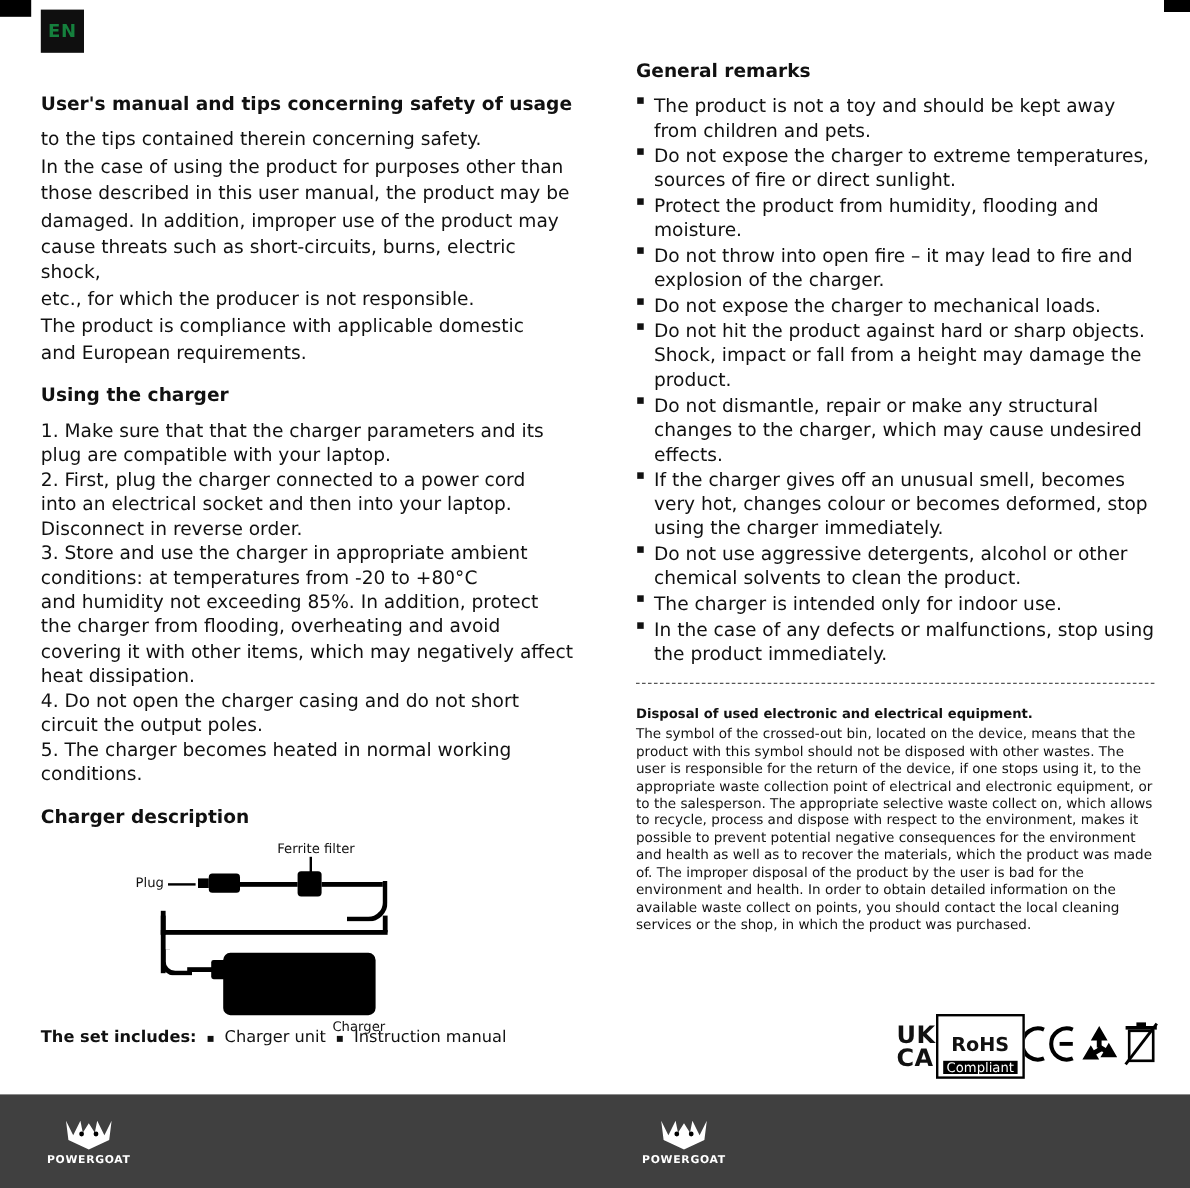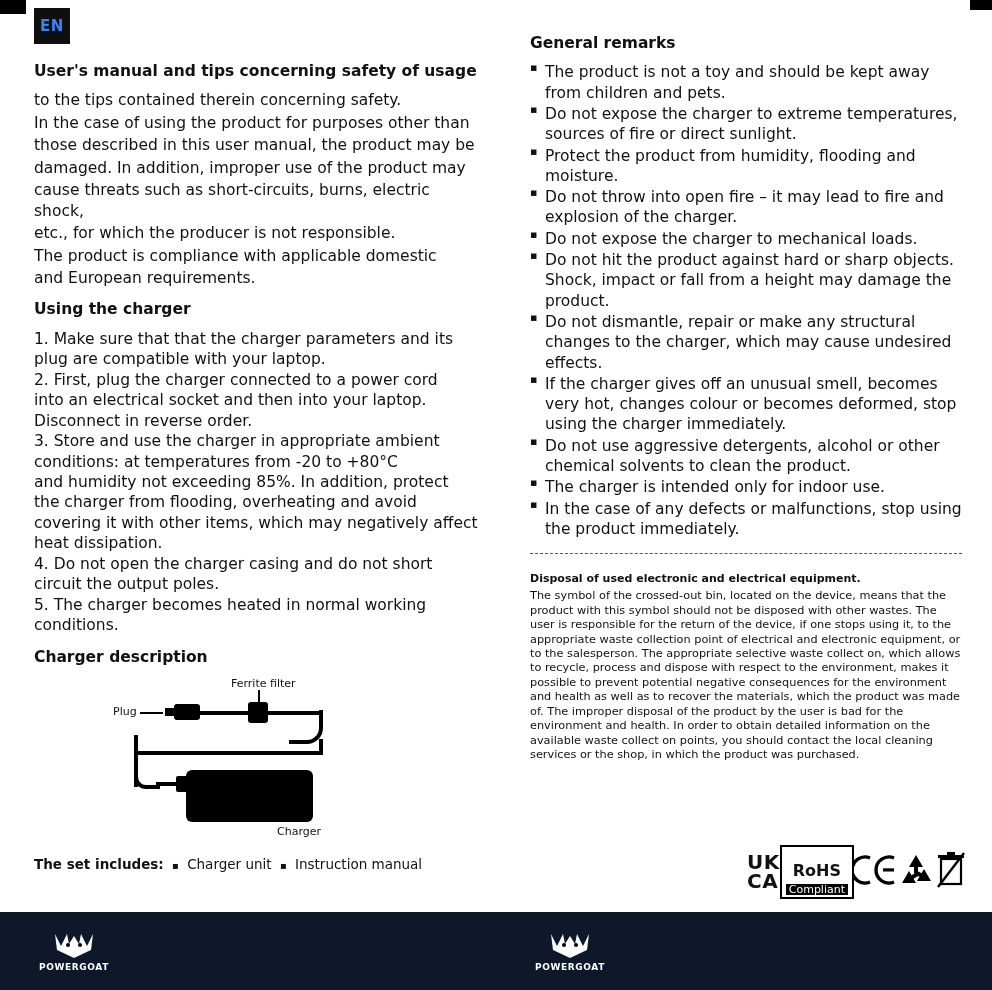--- a/index.html
+++ b/index.html
@@ -18,32 +18,32 @@
   
   .top-black-left {
     position:absolute; left:0; top:0; width:26px; height:14px; background:#000;
   }
   .top-black-right {
     position:absolute; right:0; top:0; width:22px; height:10px; background:#000;
   }
   .lang-badge {
     position:absolute; left:34px; top:8px;
     width:36px; height:36px;
-    background:#0f0f0f; color:#3b82f6;
+    background:#0f0f0f; color:#15803d;
     display:flex; align-items:center; justify-content:center;
     font-size:15px; font-weight:700; letter-spacing:.5px;
   }
   .col-left {
     position:absolute; left:34px; top:62px; width:445px;
   }
   .col-right {
     position:absolute; left:530px; top:34px; width:432px;
   }
   h2.sec {
-    font-size:15.5px; font-weight:700; margin:0 0 9px 0; line-height:1.25;
+    font-size:15.5px; font-weight:700; margin:16px 0 9px 0; line-height:1.25;
   }
   h2.sec.tight { margin-bottom:6px; }
   p.body {
     font-size:15.5px; line-height:1.32; margin:0 0 2px 0; font-weight:400;
   }
   .para-block { margin-bottom:12px; }
   .steps p { margin:0; }
   ul.bullets { list-style:none; margin:0; padding:0; }
   ul.bullets li {
     position:relative; padding-left:15px; font-size:15.5px; line-height:1.31;
@@ -82,21 +82,21 @@
     font-family:"DejaVu Sans", sans-serif; font-weight:700; font-size:20px; line-height:19px;
     letter-spacing:0.5px;
   }
   .rohs {
     border:2px solid #000; padding:16px 4px 2px 4px; text-align:center; line-height:1.05;
   }
   .rohs .t1 { font-size:16px; font-weight:700; }
   .rohs .t2 { font-size:11px; background:#000; color:#fff; padding:0 3px; display:block; margin-top:4px;}
   
   .bottom-bar {
-    position:absolute; left:0; bottom:0; width:992px; height:78px; background:#0f172a;
+    position:absolute; left:0; bottom:0; width:992px; height:78px; background:#404040;
   }
   .logo {
     position:absolute; bottom:14px; width:120px; height:50px;
     display:flex; flex-direction:column; align-items:center; justify-content:center;
   }
   .logo.one { left:14px; }
   .logo.two { left:510px; }
   .logo .word {
     color:#fff; font-size:9px; font-weight:700; letter-spacing:.6px; margin-top:2px;
   }

